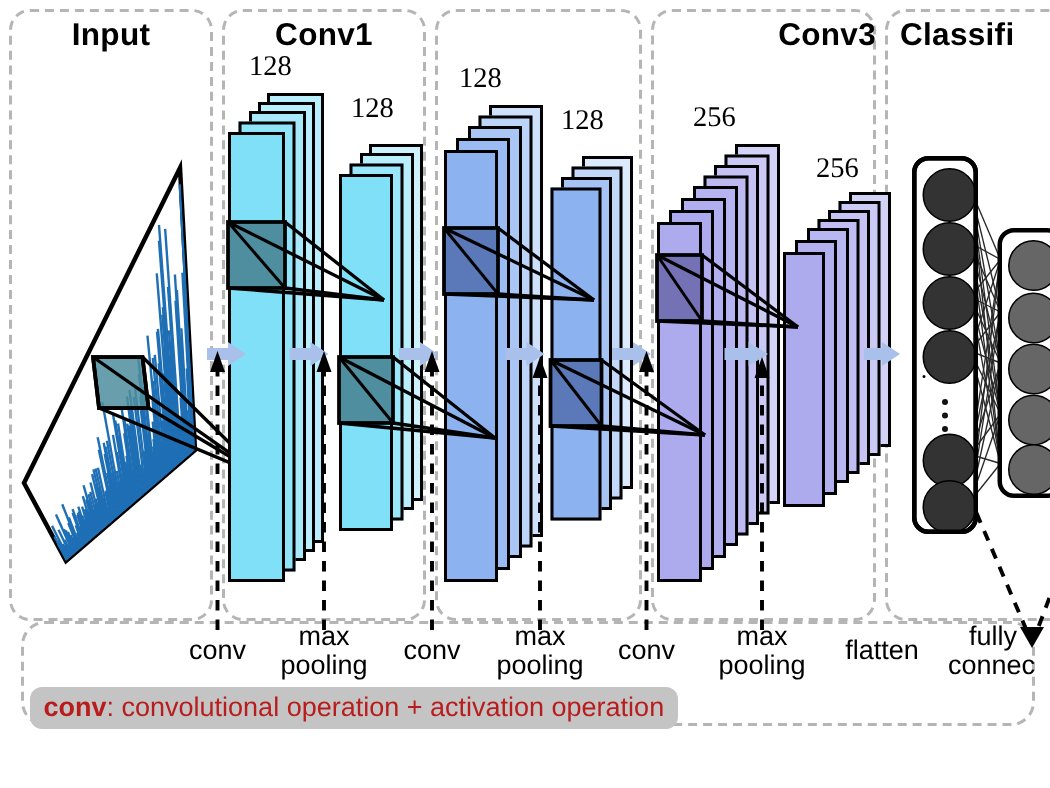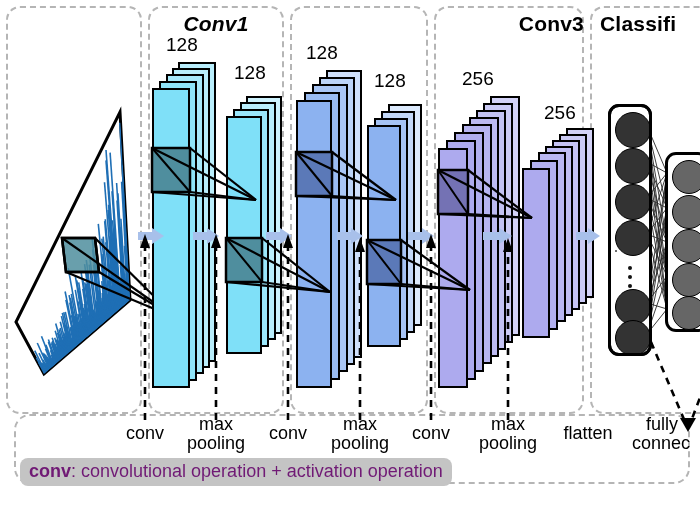--- a/index.html
+++ b/index.html
@@ -12,27 +12,27 @@
   .grp-title{position:absolute;font-weight:bold;font-size:21px;letter-spacing:.2px;
              white-space:nowrap;text-align:center;}
   .outer{position:absolute;border:2px dashed #b5b5b5;border-radius:16px;box-sizing:border-box;}
 
   
   .oplbl{position:absolute;font-size:18px;line-height:19px;text-align:center;
          white-space:nowrap;color:#000;}
 
   
   .legend{position:absolute;background:#c4c4c4;border-radius:8px;
-          font-size:18px;padding:3px 9px 4px 9px;white-space:nowrap;color:#701a75;}
+          font-size:18px;padding:3px 9px 4px 9px;white-space:nowrap;color:#b91c1c;}
   .legend b{font-weight:bold;}
 
   
   .stack{position:absolute;}
   .sheet{position:absolute;border:2.5px solid #000;box-sizing:border-box;}
-  .depthlbl{position:absolute;font-size:19px;white-space:nowrap;color:#000;}
+  .depthlbl{position:absolute;font-size:19px;white-space:nowrap;color:#000;font-family:Liberation Serif, serif;}
 
   
   .fccol{position:absolute;border:3px solid #000;border-radius:11px;background:#fff;
          box-sizing:border-box;}
   .node{position:absolute;border-radius:50%;border:1.5px solid #000;}
   .vdots{position:absolute;width:100%;text-align:center;font-size:20px;
          letter-spacing:0;line-height:6px;color:#000;}
   .vdots i{display:block;width:4px;height:4px;border-radius:50%;background:#111;
            margin:5px auto;}
 
@@ -45,21 +45,22 @@
 <div id="stage" class="nosel">
 
   <div class="outer" style="left:14px;top:414px;width:676px;height:70px;"></div>
 
   <div class="grp" style="left:6px;top:6px;width:136px;height:408px;"></div>
   <div class="grp" style="left:148px;top:6px;width:136px;height:408px;"></div>
   <div class="grp" style="left:290px;top:6px;width:138px;height:408px;"></div>
   <div class="grp" style="left:434px;top:6px;width:150px;height:408px;"></div>
   <div class="grp" style="left:590px;top:6px;width:130px;height:408px;"></div>
 
-  <div class="grp-title" style="left:148px;top:12px;width:136px;font-style:italic;">Conv1</div>
+  <div class="grp-title" style="left:6px;top:12px;width:136px;">Input</div>
+  <div class="grp-title" style="left:148px;top:12px;width:136px;">Conv1</div>
   <div class="grp-title" style="left:434px;top:12px;width:150px;text-align:right;">Conv3</div>
   <div class="grp-title" style="left:600px;top:12px;width:130px;text-align:left;">Classifi</div>
 
   <svg class="ov">
     <defs>
       <clipPath id="inpClip">
         <polygon points="120,110 128,296 47,372 20,325"></polygon>
       </clipPath>
       <clipPath id="inpClip2">
         <polygon points="120,112 130,300 44,374 16,322"></polygon>

